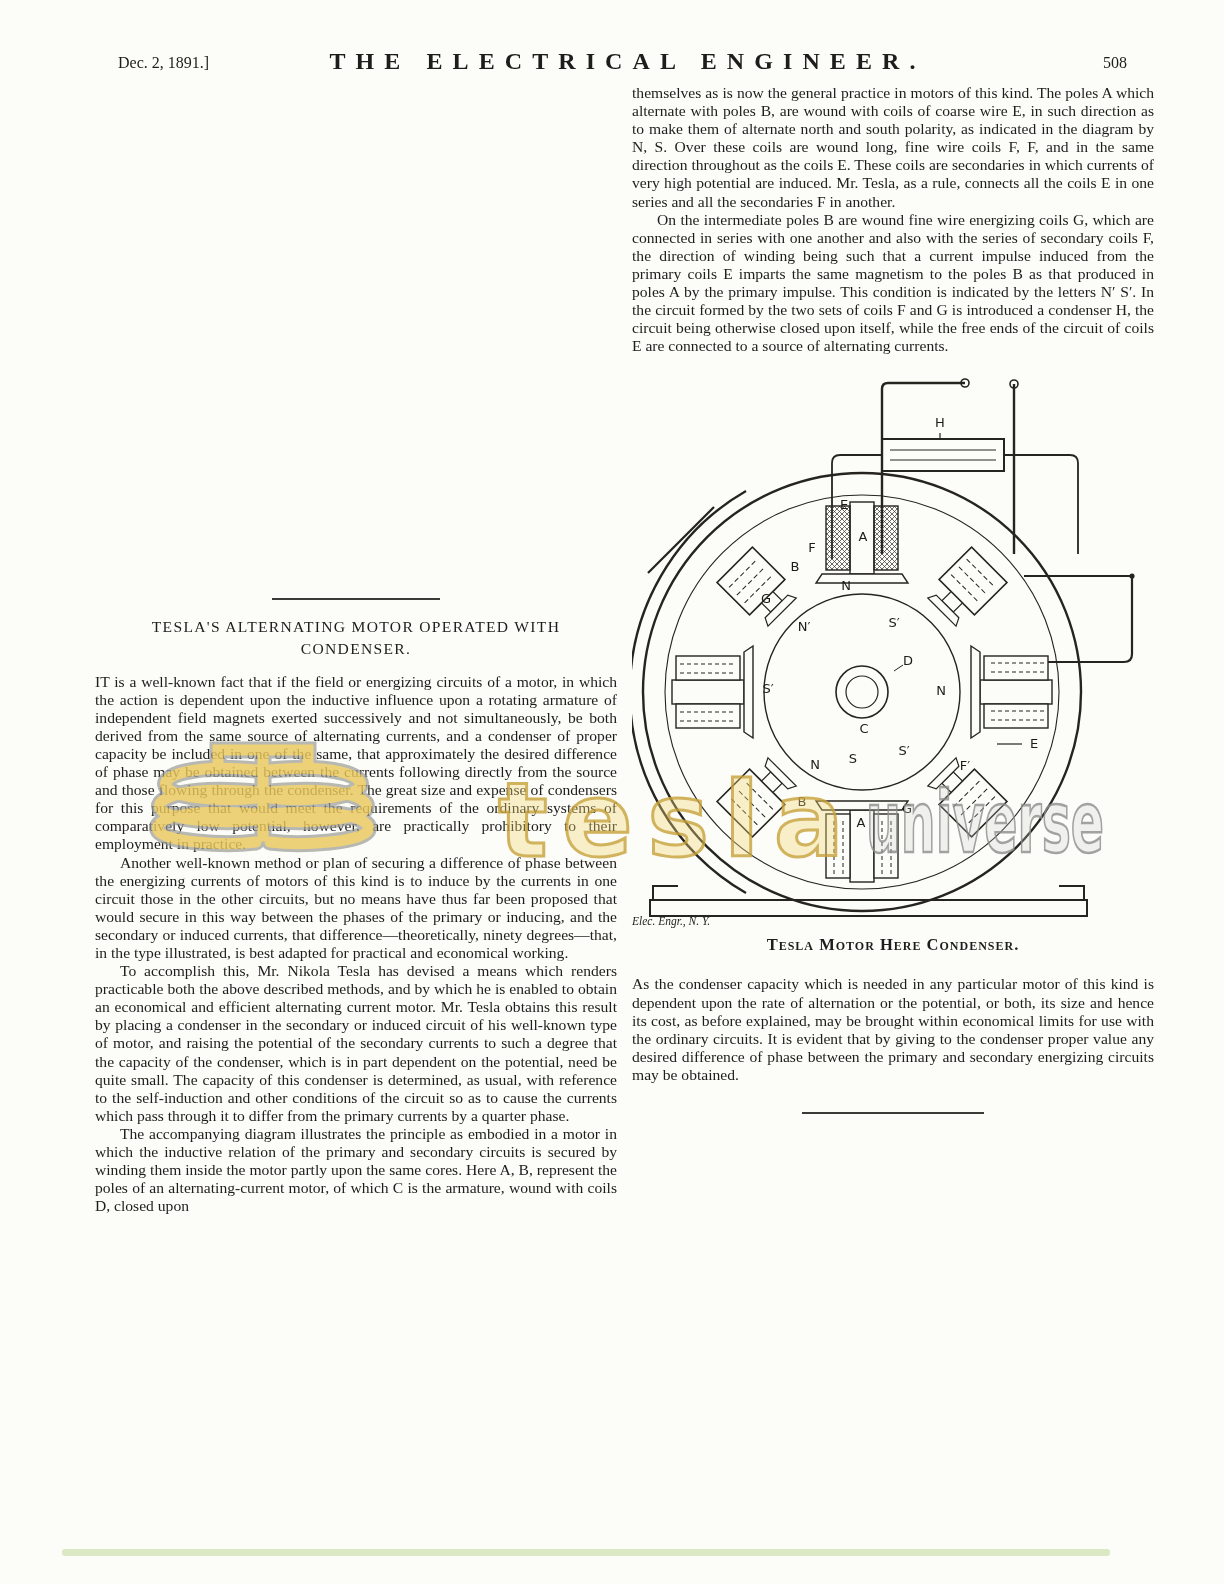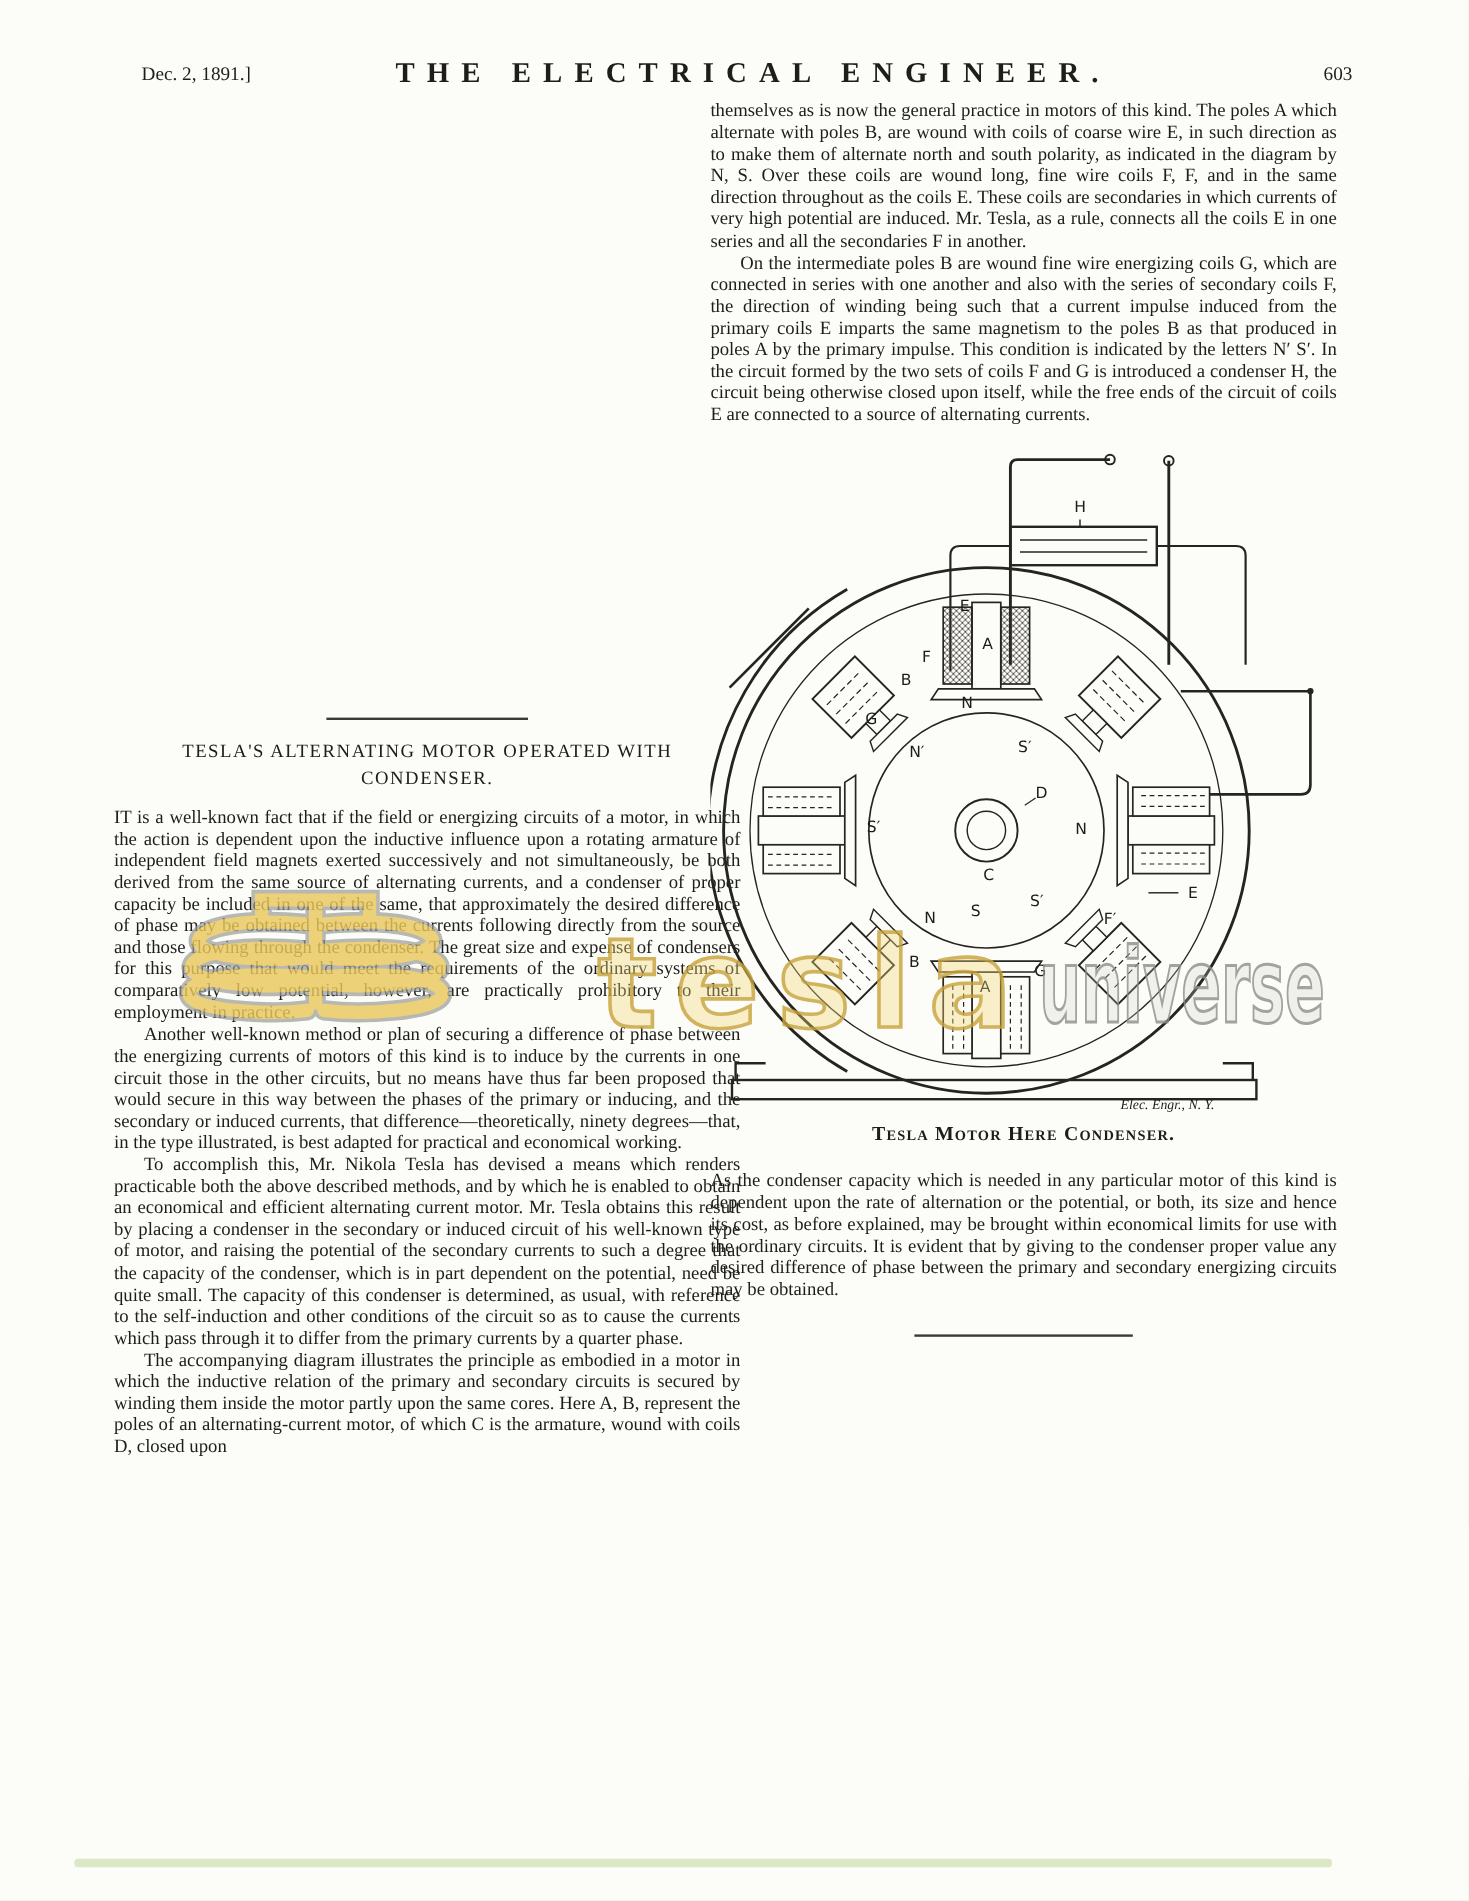--- a/index.html
+++ b/index.html
@@ -16,30 +16,30 @@
   .hdr{position:absolute; top:48px; left:0; width:100%; height:30px;padding-left:31px;}
   .hdr .date{position:absolute; left:118px; top:6px; font-size:16px;}
   .hdr .jtitle{position:absolute; left:0; width:100%; text-align:center; top:0;
     font-size:24px; font-weight:bold; letter-spacing:0.42em;}
   .hdr .pnum{position:absolute; right:128px; top:6px; font-size:16px;}
   
   .col{position:absolute; width:522px;}
   .col p{margin:0; font-size:15.6px; line-height:18.1px; text-align:justify; text-indent:1.6em;}
   .col p.noindent{text-indent:0;}
   .left-col{left:95px; top:598px;}
-  .right-col{left:592px; top:84px;}
+  .right-col{left:632px; top:84px;}
   .rule{height:1.6px; background:#3a3a38; margin:0 auto;}
   .rule.sect{width:168px; margin-bottom:16px;}
   .rule.end{width:182px; margin-top:28px;}
   h1.art{font-size:15.6px; font-weight:normal; letter-spacing:1.3px; text-align:center;
     line-height:22px; margin:12px 10px 13px;}
   
   .figure{position:relative; margin-top:4px;}
   .figure svg{display:block;}
-  .fig-credit{font-style:italic; font-size:11.5px; text-align:right; width:420px; margin-top:-4px;}
+  .fig-credit{font-style:italic; font-size:11.5px; width:420px; margin-top:-4px;}
   .fig-caption{font-variant:small-caps; letter-spacing:1px; font-size:16.5px; text-align:center;
     margin:8px 0 20px; font-weight:bold;}
   .diagram-line{stroke:#26241f; fill:none;}
   .diagram-label{font-family:"DejaVu Sans","Liberation Sans",sans-serif; font-size:13px; fill:#1d1b17;}
   
   .watermark{position:absolute; left:0; top:706px; pointer-events:none; opacity:.82;}
   .wm-word1{fill:rgba(240,212,115,.45); stroke:var(--wm-yellow-edge); stroke-width:3;
     font-family:"DejaVu Sans","Liberation Sans",sans-serif; font-weight:bold;}
   .wm-word2{fill:rgba(205,205,205,.30); stroke:var(--wm-grey); stroke-width:2.6;
     font-family:"DejaVu Sans","Liberation Sans",sans-serif; font-weight:bold;}
@@ -50,21 +50,21 @@
     background:var(--strip-green); opacity:.7; border-radius:3px;}
 </style>
 </head>
 <body>
 
 <div class="page">
 
   <div class="hdr">
     <span class="date">Dec. 2, 1891.]</span>
     <span class="jtitle">THE ELECTRICAL ENGINEER.</span>
-    <span class="pnum">603</span>
+    <span class="pnum">508</span>
   </div>
 
   <div class="col left-col">
     <div class="rule sect"></div>
     <h1 class="art">TESLA'S ALTERNATING MOTOR OPERATED WITH CONDENSER.</h1>
     <p class="noindent">IT is a well-known fact that if the field or energizing circuits of a motor, in which the action is dependent upon the inductive influence upon a rotating armature of independent field magnets exerted successively and not simultaneously, be both derived from the same source of alternating currents, and a condenser of proper capacity be included in one of the same, that approximately the desired difference of phase may be obtained between the currents following directly from the source and those flowing through the condenser. The great size and expense of condensers for this purpose that would meet the requirements of the ordinary systems of comparatively low potential, however, are practically prohibitory to their employment in practice.</p>
     <p>Another well-known method or plan of securing a difference of phase between the energizing currents of motors of this kind is to induce by the currents in one circuit those in the other circuits, but no means have thus far been proposed that would secure in this way between the phases of the primary or inducing, and the secondary or induced currents, that difference—theoretically, ninety degrees—that, in the type illustrated, is best adapted for practical and economical working.</p>
     <p>To accomplish this, Mr. Nikola Tesla has devised a means which renders practicable both the above described methods, and by which he is enabled to obtain an economical and efficient alternating current motor. Mr. Tesla obtains this result by placing a condenser in the secondary or induced circuit of his well-known type of motor, and raising the potential of the secondary currents to such a degree that the capacity of the condenser, which is in part dependent on the potential, need be quite small. The capacity of this condenser is determined, as usual, with reference to the self-induction and other conditions of the circuit so as to cause the currents which pass through it to differ from the primary currents by a quarter phase.</p>
     <p>The accompanying diagram illustrates the principle as embodied in a motor in which the inductive relation of the primary and secondary circuits is secured by winding them inside the motor partly upon the same cores. Here A, B, represent the poles of an alternating-current motor, of which C is the armature, wound with coils D, closed upon</p>
   </div>

